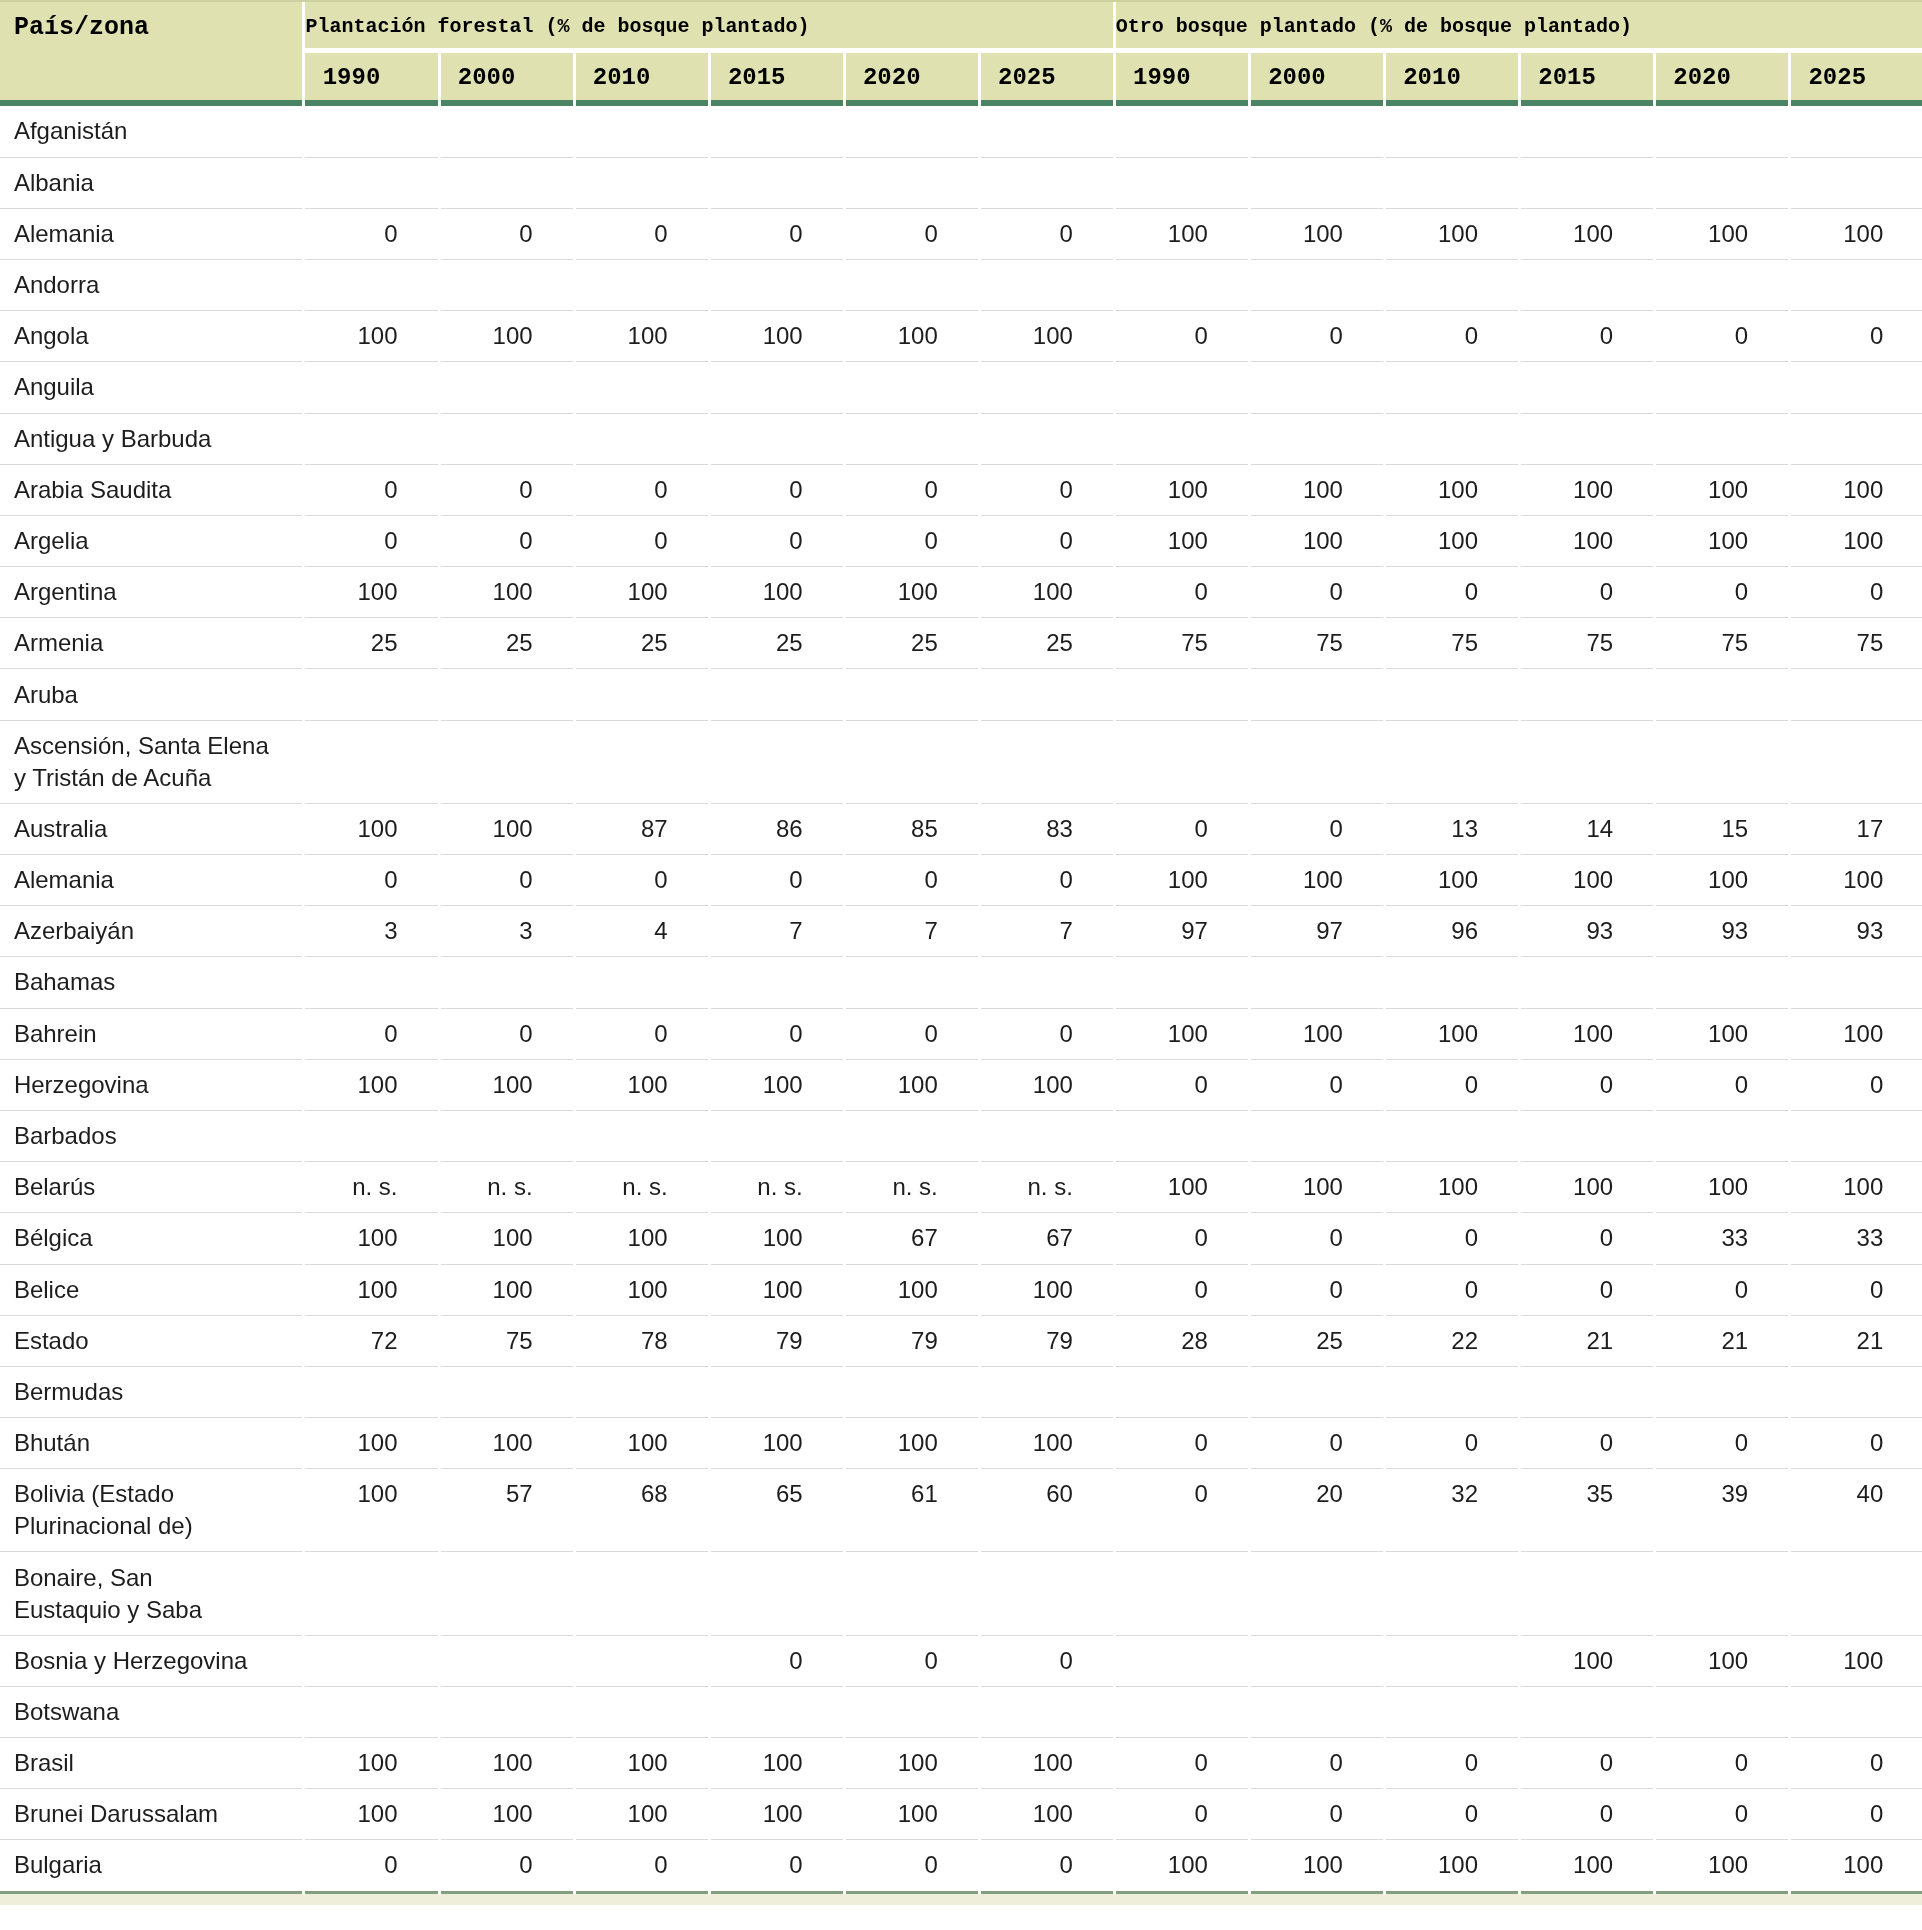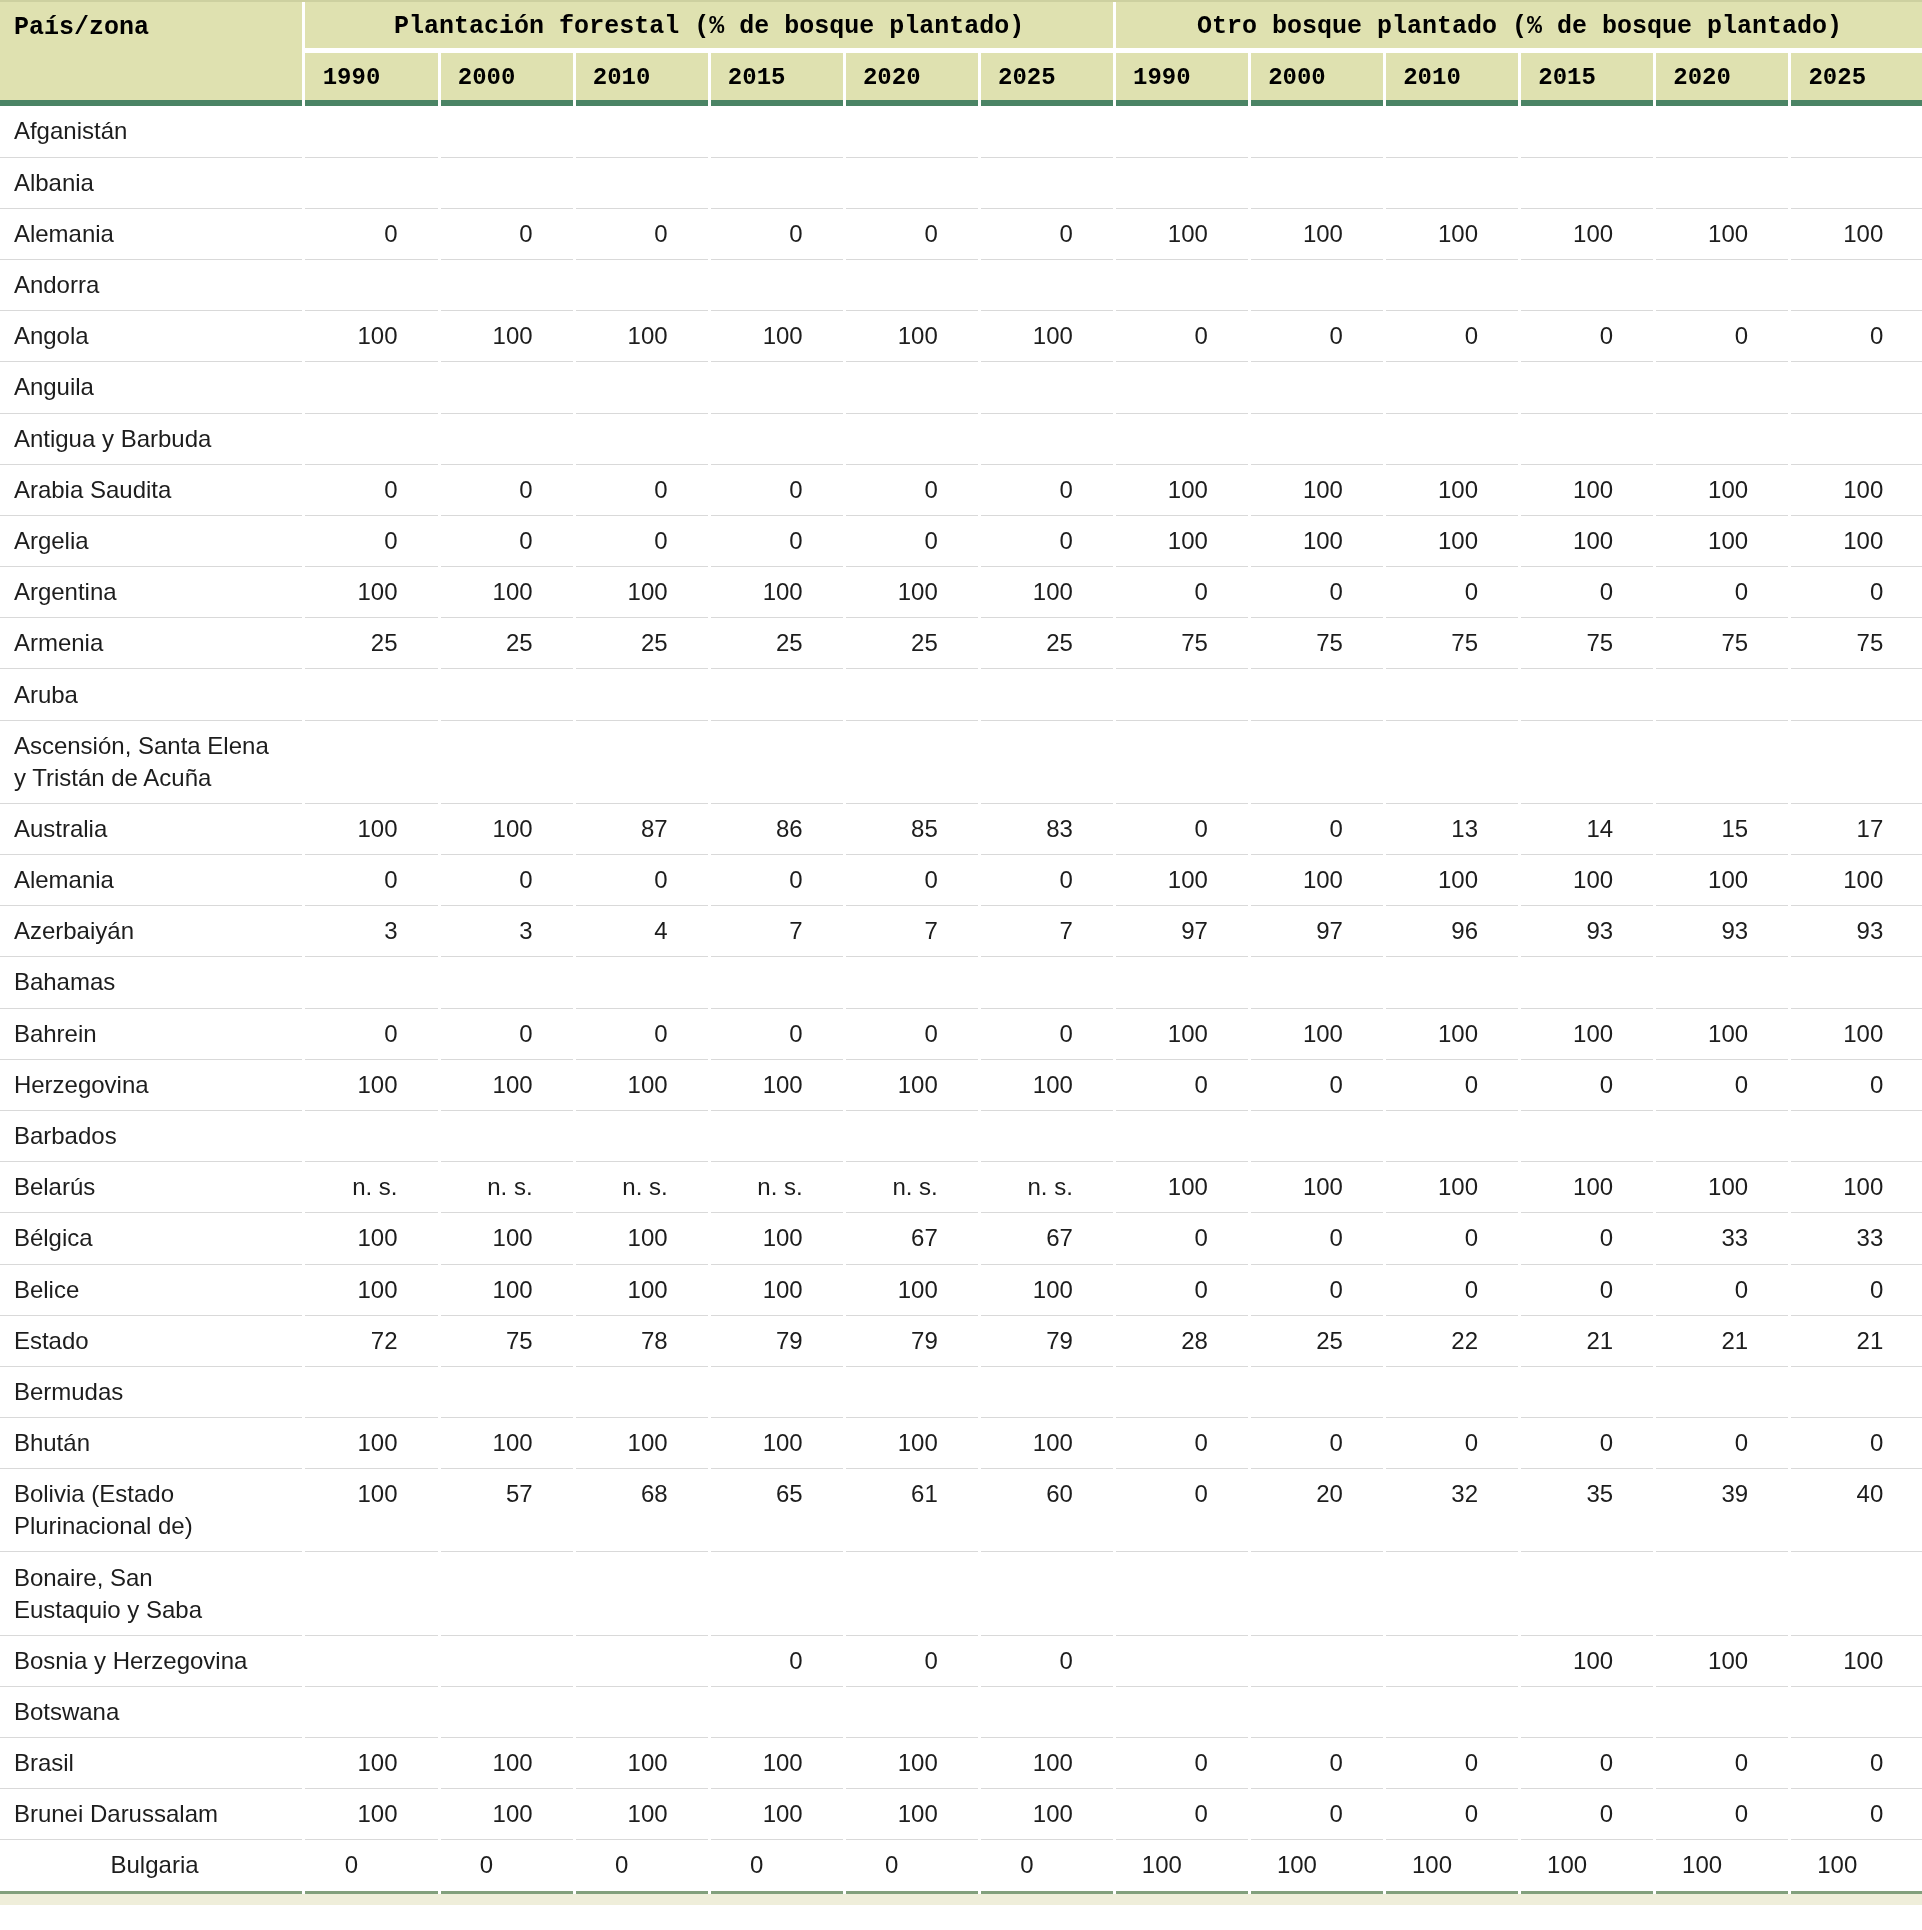--- a/index.html
+++ b/index.html
@@ -37,23 +37,23 @@
     font-family:Liberation Mono, monospace;
   }
   th.country-h{
     text-align:left;
     vertical-align:top;
     font-size:25px;
     padding:11px 7.3px 0 14.6px;
     border-bottom:6.4px solid var(--header-rule);
   }
   th.group-h{
-    text-align:center;
+    text-align:left;
     vertical-align:middle;
-    font-size:25px;
+    font-size:20px;
     height:35px;
     padding:7.3px 0 3.7px 0;
     border-bottom:5.5px solid var(--underline);
   }
   th.year-h{
     text-align:center;
     vertical-align:bottom;
     font-size:24px;
     height:33px;
     padding:5.5px 40px 9.1px 0;
@@ -70,21 +70,20 @@
     text-align:left;
     padding:9.1px 7.3px 9.1px 14.6px;
     white-space:pre-line;
   }
   td.val{
     text-align:right;
     padding:9.1px 40px 9.1px 0;
   }
   tbody tr:last-child td{
     border-bottom:3.7px solid var(--bottom-rule);
-    text-align:center;
   }
   .bottom-strip{height:11px;width:1922px;background:var(--bottom-strip);}
 </style>
 </head>
 <body>
 
 <div class="top-edge"></div>
 
 <div class="table-wrap">
   <table>

